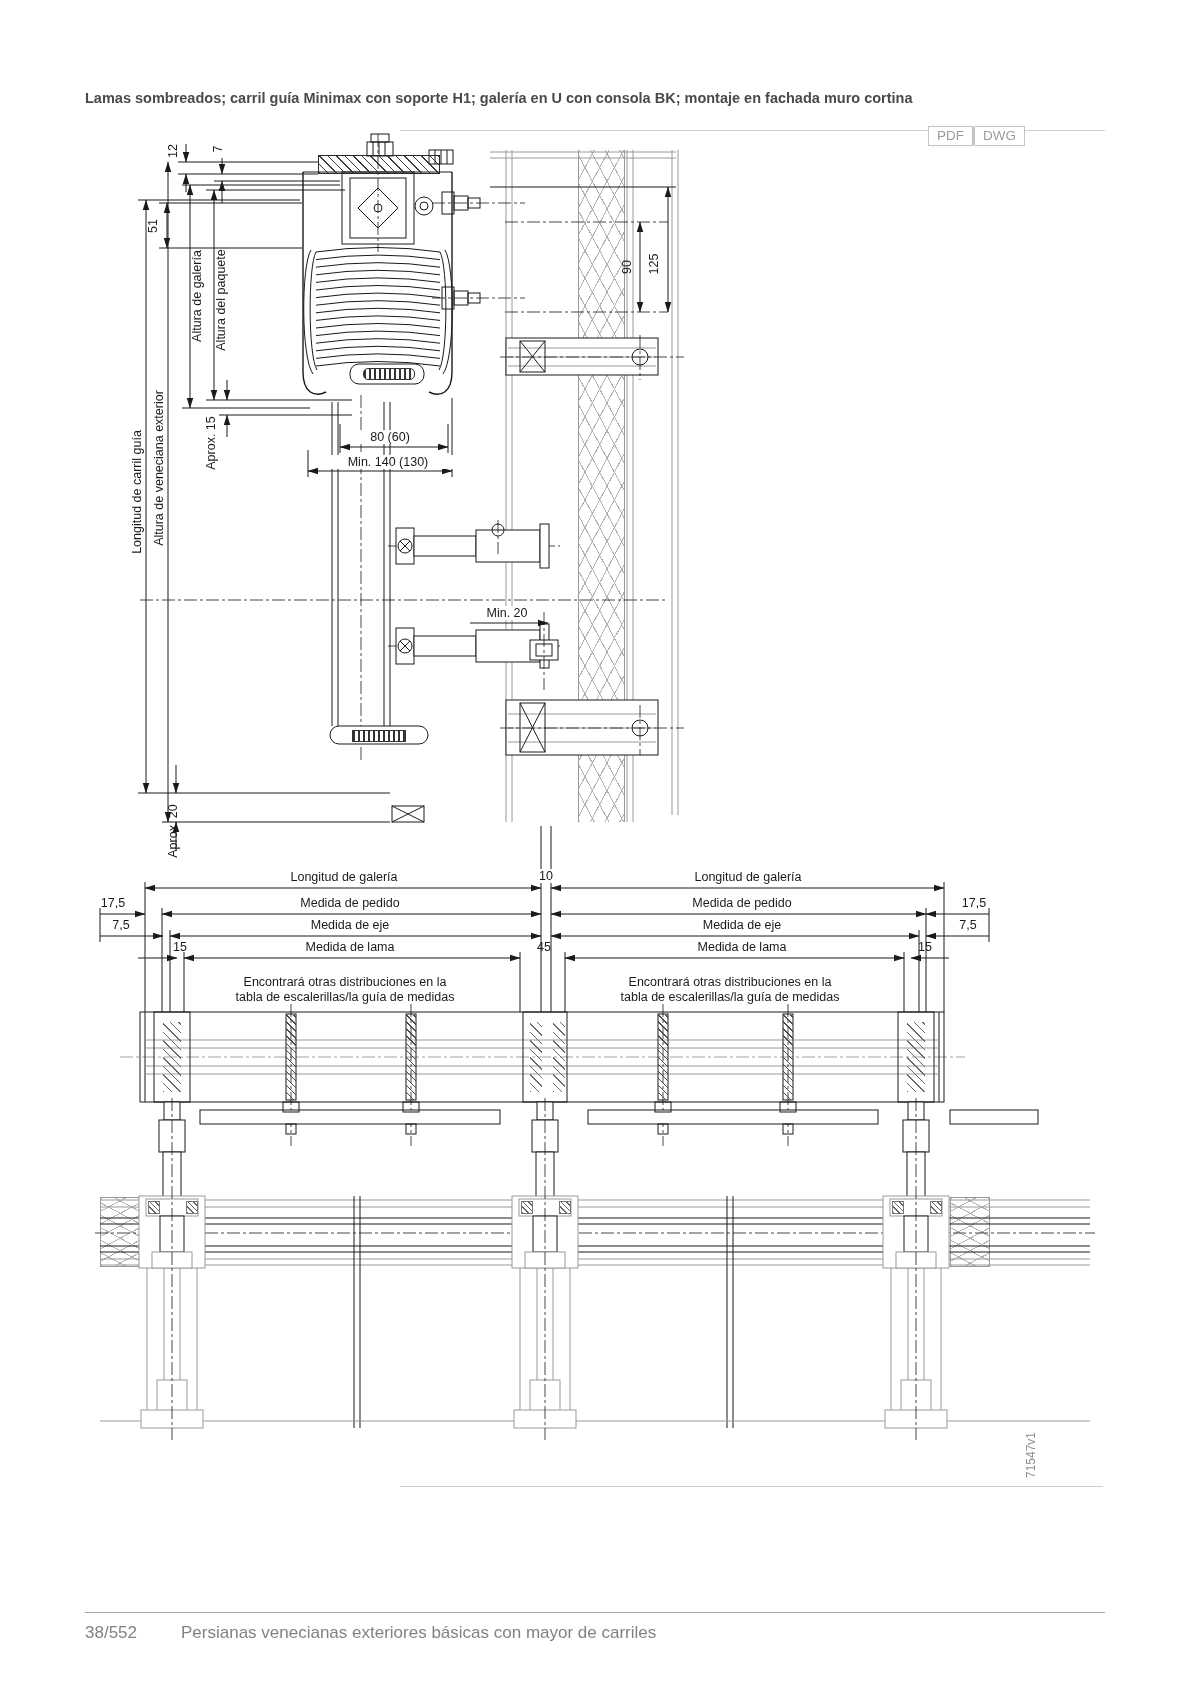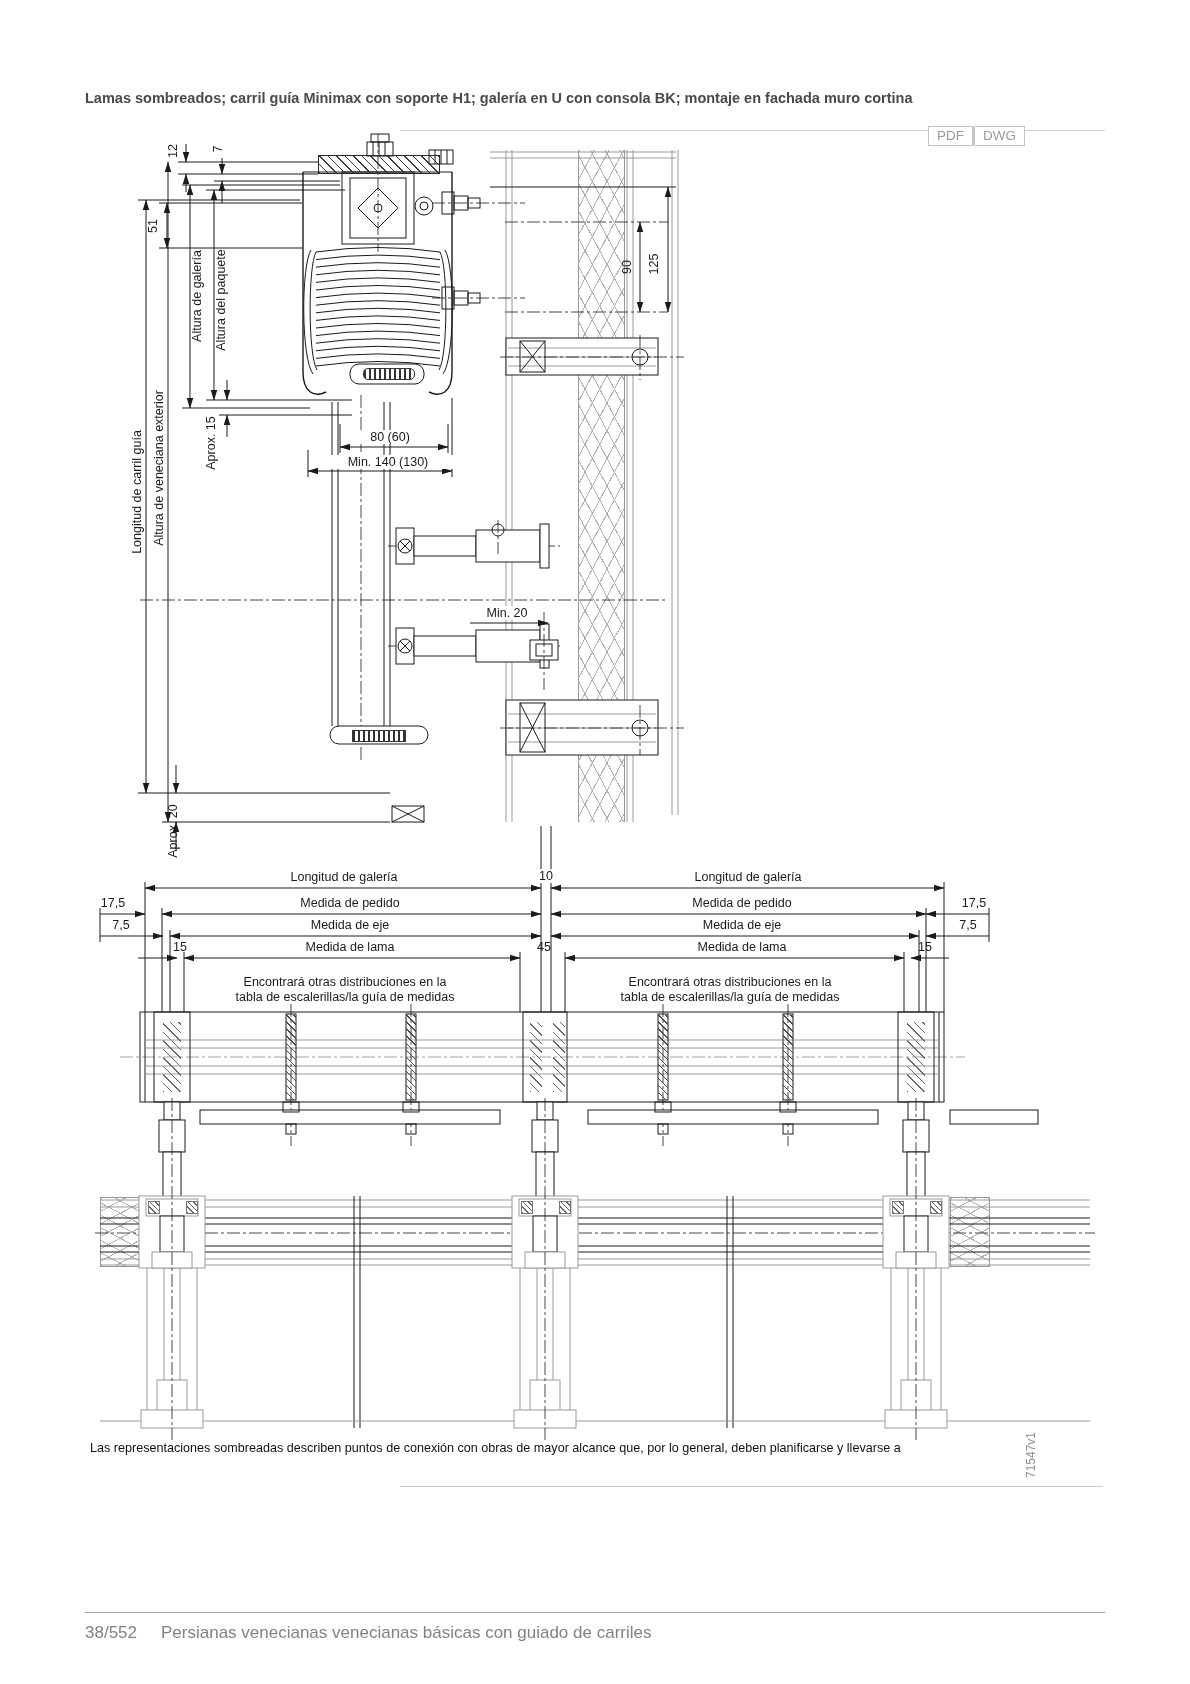--- a/index.html
+++ b/index.html
@@ -44,21 +44,21 @@
   .ddg{stroke:#8a8a8a;stroke-width:0.8;fill:none;stroke-dasharray:13 3 3 3;}
   .wf{fill:#fff;stroke:#1a1a1a;stroke-width:1;}
   .wfg{fill:#fff;stroke:#9a9a9a;stroke-width:1;}
   .wo{fill:#fff;stroke:none;}
   text{font-family:"Liberation Sans",sans-serif;font-size:12.5px;fill:#1a1a1a;}
   .mid{text-anchor:middle;}
   #footnote{left:90px;top:1441px;width:880px;font-size:12.6px;color:#111;line-height:15.5px;}
   #drawing-id{left:1008px;top:1448px;color:#8f8f8f;font-size:12px;transform:rotate(-90deg);}
   #note-rule{left:400px;top:1486px;width:703px;height:1px;background:#cccccc;}
   #footer-rule{left:85px;top:1612px;width:1020px;height:1px;background:#a8a8a8;}
-  #footer{left:85px;top:1623px;width:1020px;font-size:17px;color:#828282;display:flex;gap:24px;}
+  #footer{left:85px;top:1623px;width:1020px;font-size:17px;color:#828282;display:flex;gap:44px;}
 </style>
 </head>
 <body>
 
 <div id="page">
 
   <div class="abs" id="title">Lamas sombreados; carril guía Minimax con soporte H1; galería en U con consola BK; montaje en fachada muro cortina</div>
   <div class="abs" id="title-rule"></div>
   <div class="abs" id="btns">
     <div class="fmt-btn">PDF</div>
@@ -436,24 +436,23 @@
   <div class="abs z3 gd-hatch" style="left:553px;width:12px"></div>
   <div class="abs z3 gd-hatch" style="left:907px;width:18px"></div>
   <div class="abs z3 mh" style="left:148px"></div>
   <div class="abs z3 mh" style="left:186px"></div>
   <div class="abs z3 mh" style="left:521px"></div>
   <div class="abs z3 mh" style="left:559px"></div>
   <div class="abs z3 mh" style="left:892px"></div>
   <div class="abs z3 mh" style="left:930px"></div>
 
   <div class="abs" id="footnote">
-    <div>Las representaciones sombreadas describen puntos de conexión con obras de mayor alcance que, por lo general, deben planificarse y llevarse a</div>
   </div>
   <div class="abs" id="drawing-id">71547v1</div>
   <div class="abs" id="note-rule"></div>
 
   <div class="abs" id="footer-rule"></div>
   <div class="abs" id="footer">
     <span>38/552</span>
-    <span>Persianas venecianas venecianas básicas con guiado de carriles</span>
+    <span>Persianas venecianas exteriores básicas con mayor de carriles</span>
   </div>
 
 </div>
 
 </body></html>

